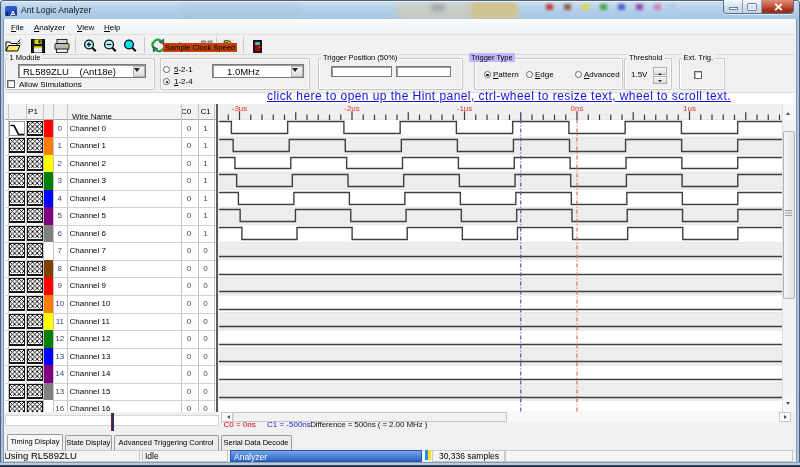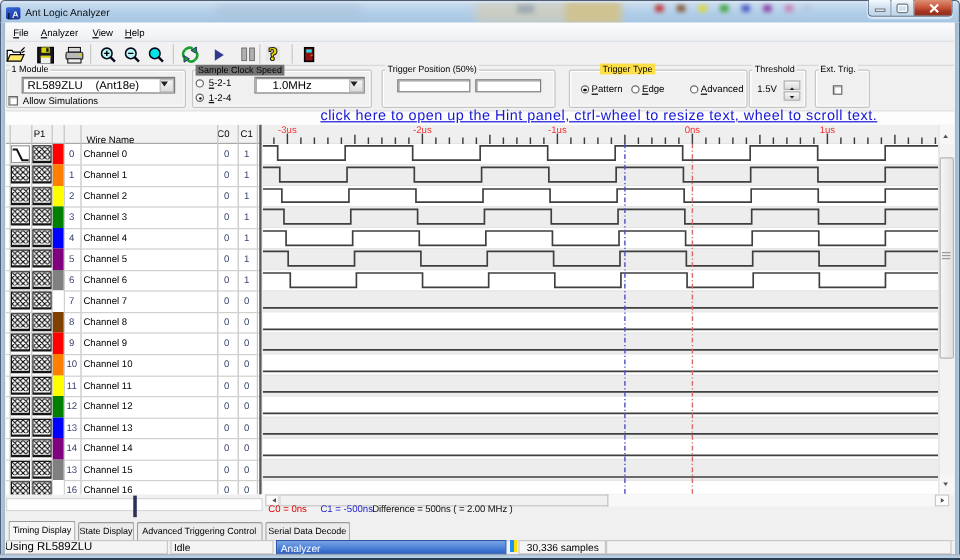--- a/index.html
+++ b/index.html
@@ -127,25 +127,25 @@
     </svg></div>
 <div class="abs" style="left:253px;top:39px;width:10px;height:13px;"><svg width="10" height="13" viewBox="0 0 10 13">
       <rect x="0.8" y="0.8" width="7.4" height="11.4" fill="#8c1212" stroke="#000" stroke-width="1.4"></rect>
       <rect x="2.2" y="2.2" width="4.6" height="2.6" fill="#28dce8"></rect>
       <rect x="5.8" y="6.6" width="1.8" height="1.2" fill="#c87820"></rect>
     </svg></div>
 
 <div class="abs grp" style="left:4.5px;top:58px;width:150.5px;height:32px;"></div>
 <div class="abs" style="left:7.5px;top:53px;background:#f0f0f0;padding:0 2px;font-size:7.5px;line-height:9px;white-space:nowrap;">1 Module</div>
 <div class="abs grp" style="left:160px;top:58px;width:150px;height:32px;"></div>
-<div class="abs" style="left:163px;top:54px;background:#737373;padding:0 2px;font-size:7.5px;line-height:9px;white-space:nowrap;">Sample Clock Speed</div>
+<div class="abs" style="left:163px;top:43px;background:#c2410c;padding:0 2px;font-size:7.5px;line-height:9px;white-space:nowrap;">Sample Clock Speed</div>
 <div class="abs grp" style="left:318px;top:58px;width:144.5px;height:32px;"></div>
 <div class="abs" style="left:321px;top:53px;background:#f0f0f0;padding:0 2px;font-size:7.5px;line-height:9px;white-space:nowrap;">Trigger Position (50%)</div>
 <div class="abs grp" style="left:474px;top:58px;width:149px;height:32px;"></div>
-<div class="abs" style="left:500px;top:53px;background:#fde047;padding:0 2px;font-size:7.5px;line-height:9px;white-space:nowrap;">Trigger Type</div>
+<div class="abs" style="left:469px;top:53px;background:#c4b5fd;padding:0 2px;font-size:7.5px;line-height:9px;white-space:nowrap;">Trigger Type</div>
 <div class="abs grp" style="left:624px;top:58px;width:48px;height:32px;"></div>
 <div class="abs" style="left:627px;top:53px;background:#f0f0f0;padding:0 2px;font-size:7.5px;line-height:9px;white-space:nowrap;">Threshold</div>
 <div class="abs grp" style="left:678.5px;top:58px;width:46px;height:32px;"></div>
 <div class="abs" style="left:681.5px;top:53px;background:#f0f0f0;padding:0 2px;font-size:7.5px;line-height:9px;white-space:nowrap;">Ext. Trig.</div>
 <div class="abs combo" style="left:18px;top:64px;width:128px;height:13.5px;">
     <span style="padding-left:4px;">RL589ZLU&nbsp;&nbsp;&nbsp;&nbsp;(Ant18e)</span>
     <div class="cbtn">
       <span class="arr"></span>
     </div>
   </div>

